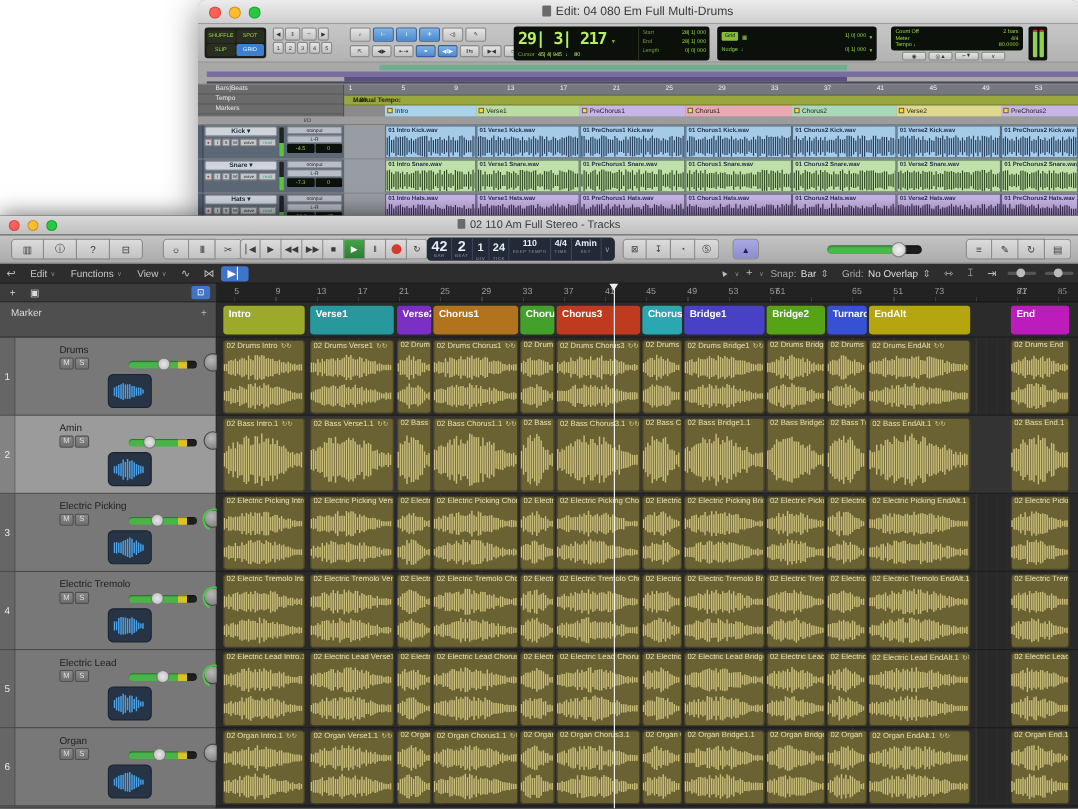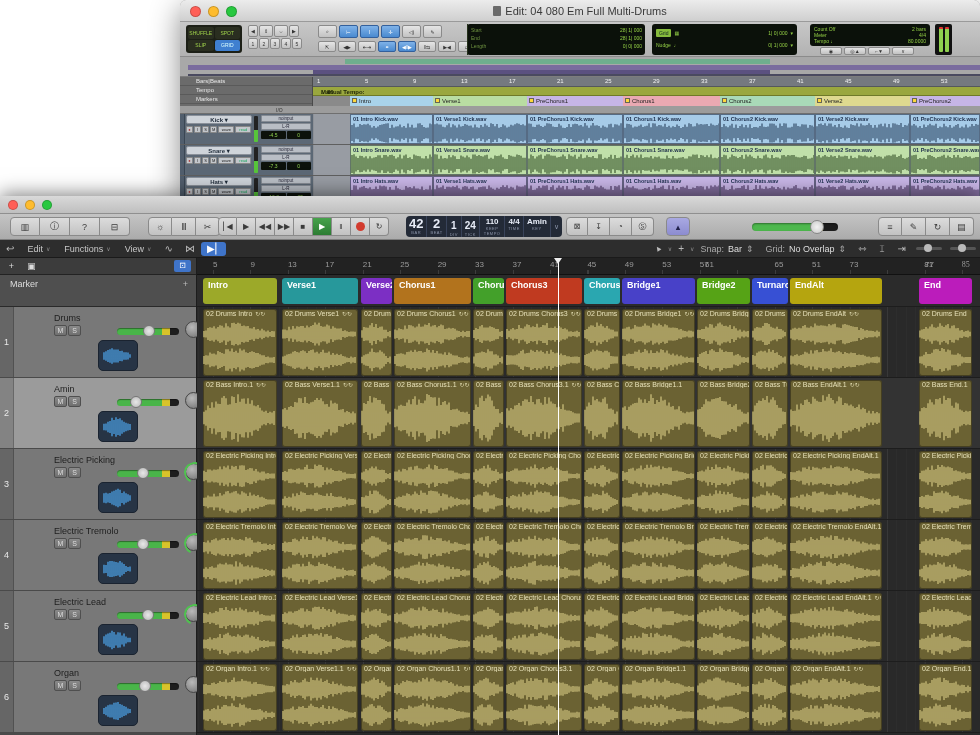--- a/index.html
+++ b/index.html
@@ -109,21 +109,21 @@
   .lg-toolbar { position:relative; height:26px; background:linear-gradient(#c4c4c4,#ababab); border-bottom:1px solid #7e7e7e; }
   .lg-group { position:absolute; top:3px; display:flex; }
   .lg-tbtn { height:19px; background:linear-gradient(#dcdcdc,#c2c2c2); border:1px solid #8a8a8a; border-left-width:0;
     display:flex; align-items:center; justify-content:center; font-size:9px; color:#3a3a3a; min-width:24px; }
   .lg-group .lg-tbtn:first-child { border-left-width:1px; border-radius:4px 0 0 4px; }
   .lg-group .lg-tbtn:last-child { border-radius:0 4px 4px 0; }
   .lg-group .lg-tbtn.single { border-radius:4px; border-left-width:1px; }
   .lg-tbtn.play-active { background:linear-gradient(#46a24b,#2c7c33); color:#fff; }
   .lg-tbtn.rec i { width:9px; height:9px; border-radius:50%; background:#d23b2e; }
   .lg-tbtn.metro-active { background:linear-gradient(#a9a9e2,#8c8cd0); color:#21214a; }
-  .lg-lcd { position:absolute; left:406px; top:2px; width:156px; height:21px; background:#232a37; border-radius:4px;
+  .lg-lcd { position:absolute; left:388px; top:2px; width:171px; height:21px; background:#232a37; border-radius:4px;
     display:flex; color:#e8edf8; overflow:hidden;justify-content:center; }
   .lcd-cell { border-right:1px solid #39435a; padding:1px 3px 0 3px; text-align:center; }
   .lcd-big { font-size:13px; font-weight:bold; line-height:13px; }
   .lcd-lab { font-size:4px; color:#8a93a8; letter-spacing:.5px; }
   .lcd-mid { font-size:8px; line-height:9px; font-weight:bold; }
   .lcd-chev { display:flex; align-items:center; padding:0 3px; color:#8a93a8; font-size:7px; border-right:none; }
   .lg-vol { position:absolute; left:752px; top:9px; width:86px; height:8px; border-radius:4px;
     background:linear-gradient(90deg,#4db84d 0 70%, #d8c32a 70% 82%, #1d1d1d 82% 100%); box-shadow:inset 0 1px 2px rgba(0,0,0,.4); }
   .lg-vol i { position:absolute; top:-3px; left:58px; width:14px; height:14px; border-radius:50%;
     background:radial-gradient(#f2f2f2,#c7c7c7); border:1px solid #888; }
@@ -238,20 +238,24 @@
       <span class="pt-btn pt-sbtn">⇱</span>
       <span class="pt-btn pt-sbtn">◀▶</span>
       <span class="pt-btn pt-sbtn">⇤⇥</span>
       <span class="pt-btn pt-sbtn active">⚭</span>
       <span class="pt-btn pt-sbtn active">◀‖▶</span>
       <span class="pt-btn pt-sbtn">‖⇆</span>
       <span class="pt-btn pt-sbtn">▶◀</span>
       <span class="pt-btn pt-sbtn">▭</span>
     </div>
     <div class="pt-lcd">
+      <div class="pt-lcd-main">
+        <div class="pt-counter"><span>29| 3| 217</span><small> ▾</small></div>
+        <div class="pt-cursor-row"><span class="lab">Cursor</span><b>45| 4| 945</b><b>♩</b><b>80</b></div>
+      </div>
       <div class="pt-lcd-col">
         <div>
             <span class="lab">Start</span>
             <span>28| 1| 000</span>
           </div>
         <div>
             <span class="lab">End</span>
             <span>28| 1| 000</span>
           </div>
         <div>
@@ -569,20 +573,21 @@
     </div>
 </div>
 
 <div id="lg-window">
   <div class="lg-titlebar">
     <div class="lights">
       <span class="light l-red"></span>
       <span class="light l-yel"></span>
       <span class="light l-grn"></span>
     </div>
+    <div class="win-title"><span class="doc-ic" style="width:7px;height:9px"></span><span>02 110 Am Full Stereo - Tracks</span></div>
   </div>
 
   <div class="lg-toolbar">
     <div class="lg-group" style="left:10px">
       <span class="lg-tbtn" style="min-width:30px">▥</span>
       <span class="lg-tbtn" style="min-width:30px">ⓘ</span>
       <span class="lg-tbtn" style="min-width:30px">?</span>
       <span class="lg-tbtn" style="min-width:30px">⊟</span>
     </div>
     <div class="lg-group" style="left:148px">

